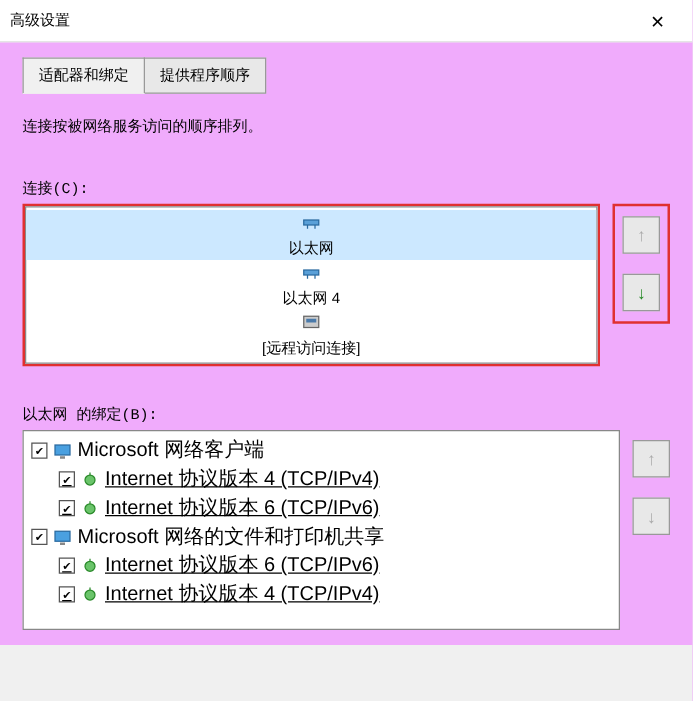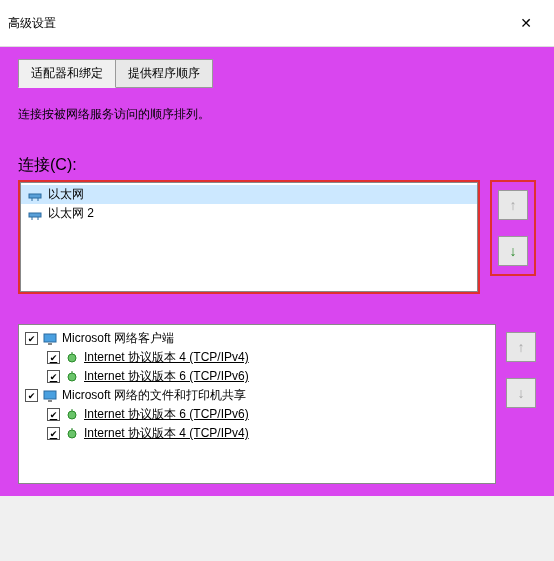--- a/index.html
+++ b/index.html
@@ -6,39 +6,39 @@
     body {
       font-family: "Microsoft YaHei", "Segoe UI", sans-serif;
       font-size: 12px;
       background: #f0f0f0;
       width: 554px;
       height: 561px;
       overflow: hidden;
     }
     .titlebar {
       background: #fff;
-      height: 47px;
+      height: 34px;
       display: flex;
       align-items: center;
       padding: 0 8px;
       border-bottom: 1px solid #ddd;
     }
     .titlebar-title { flex: 1; font-size: 12px; }
     .close-btn {
       width: 40px;
       height: 30px;
       display: flex;
       align-items: center;
       justify-content: center;
       font-size: 14px;
       cursor: pointer;
     }
     .content {
       padding: 12px 18px;
-      background: #d946ef;
+      background: #f0abfc;
     }
     .tabs {
       display: flex;
       margin-bottom: 18px;
     }
     .tab {
       padding: 5px 12px;
       font-size: 12px;
       border: 1px solid #999;
       background: #f0f0f0;
@@ -54,21 +54,22 @@
     .tab.inactive {
       background: #e8e8e8;
       text-align: right;
     }
     .desc {
       margin-bottom: 32px;
       font-size: 12px;
     }
     .section-label {
       margin-bottom: 4px;
-      font-size: 16px;
+      font-size: 12px;
+      font-family: Liberation Mono, monospace;
     }
     .conn-area {
       display: flex;
       gap: 10px;
       align-items: flex-start;
       margin-bottom: 30px;
     }
     .highlight-box {
       border: 2px solid #e03030;
       flex: 1;
@@ -80,20 +81,21 @@
       min-height: 110px;
       padding: 2px 0;
     }
     .list-item {
       display: flex;
       align-items: center;
       padding: 1px 6px;
       gap: 5px;
       font-size: 12px;
       cursor: pointer;
+      flex-direction: column;
     }
     .list-item.selected {
       background: #cce8ff;
     }
     .net-icon {
       width: 16px; height: 16px;
       display: inline-flex;
       align-items: center;
       justify-content: center;
     }
@@ -133,21 +135,21 @@
       border: 1px solid #888;
       flex: 1;
       min-height: 160px;
       padding: 4px 2px;
     }
     .tree-item {
       display: flex;
       align-items: center;
       gap: 4px;
       padding: 1px 4px;
-      font-size: 12px;
+      font-size: 16px;
     }
     .tree-child { padding-left: 26px; text-decoration: underline; }
     .checkbox {
       width: 13px; height: 13px;
       border: 1px solid #555;
       background: #fff;
       display: inline-flex;
       align-items: center;
       justify-content: center;
       font-size: 10px;
@@ -195,34 +197,44 @@
           <span>以太网</span>
         </div>
         <div class="list-item">
           <span class="net-icon adapter-icon">
             <svg width="16" height="16">
                 <rect x="2" y="7" width="12" height="4" fill="#5aa0d8" stroke="#2a6aa0"></rect>
                 <line x1="5" y1="11" x2="5" y2="14" stroke="#2a6aa0"></line>
                 <line x1="11" y1="11" x2="11" y2="14" stroke="#2a6aa0"></line>
               </svg>
           </span>
-          <span>以太网 2</span>
+          <span>以太网 4</span>
+        </div>
+        <div class="list-item">
+          <span class="net-icon dial-icon">
+            <svg width="16" height="16">
+                <rect x="2" y="4" width="12" height="9" fill="#ccc" stroke="#666"></rect>
+                <rect x="4" y="6" width="8" height="3" fill="#4a7aaa"></rect>
+              </svg>
+          </span>
+          <span>[远程访问连接]</span>
         </div>
       </div>
     </div>
     <div class="arrow-col highlighted">
       <div class="arrow-btn disabled">
         <span>↑</span>
       </div>
       <div class="arrow-btn enabled">
         <span>↓</span>
       </div>
     </div>
   </div>
 
+  <div class="section-label">以太网 的绑定(B):</div>
 
   <div class="bindings-area">
     <div class="tree-box">
 
       <div class="tree-item">
         <span class="checkbox checked"></span>
         <span class="net-icon monitor-icon">
           <svg width="16" height="16">
               <rect x="2" y="3" width="12" height="8" fill="#4aa0e0" stroke="#2a6aa0"></rect>
               <rect x="6" y="12" width="4" height="2" fill="#888"></rect>

